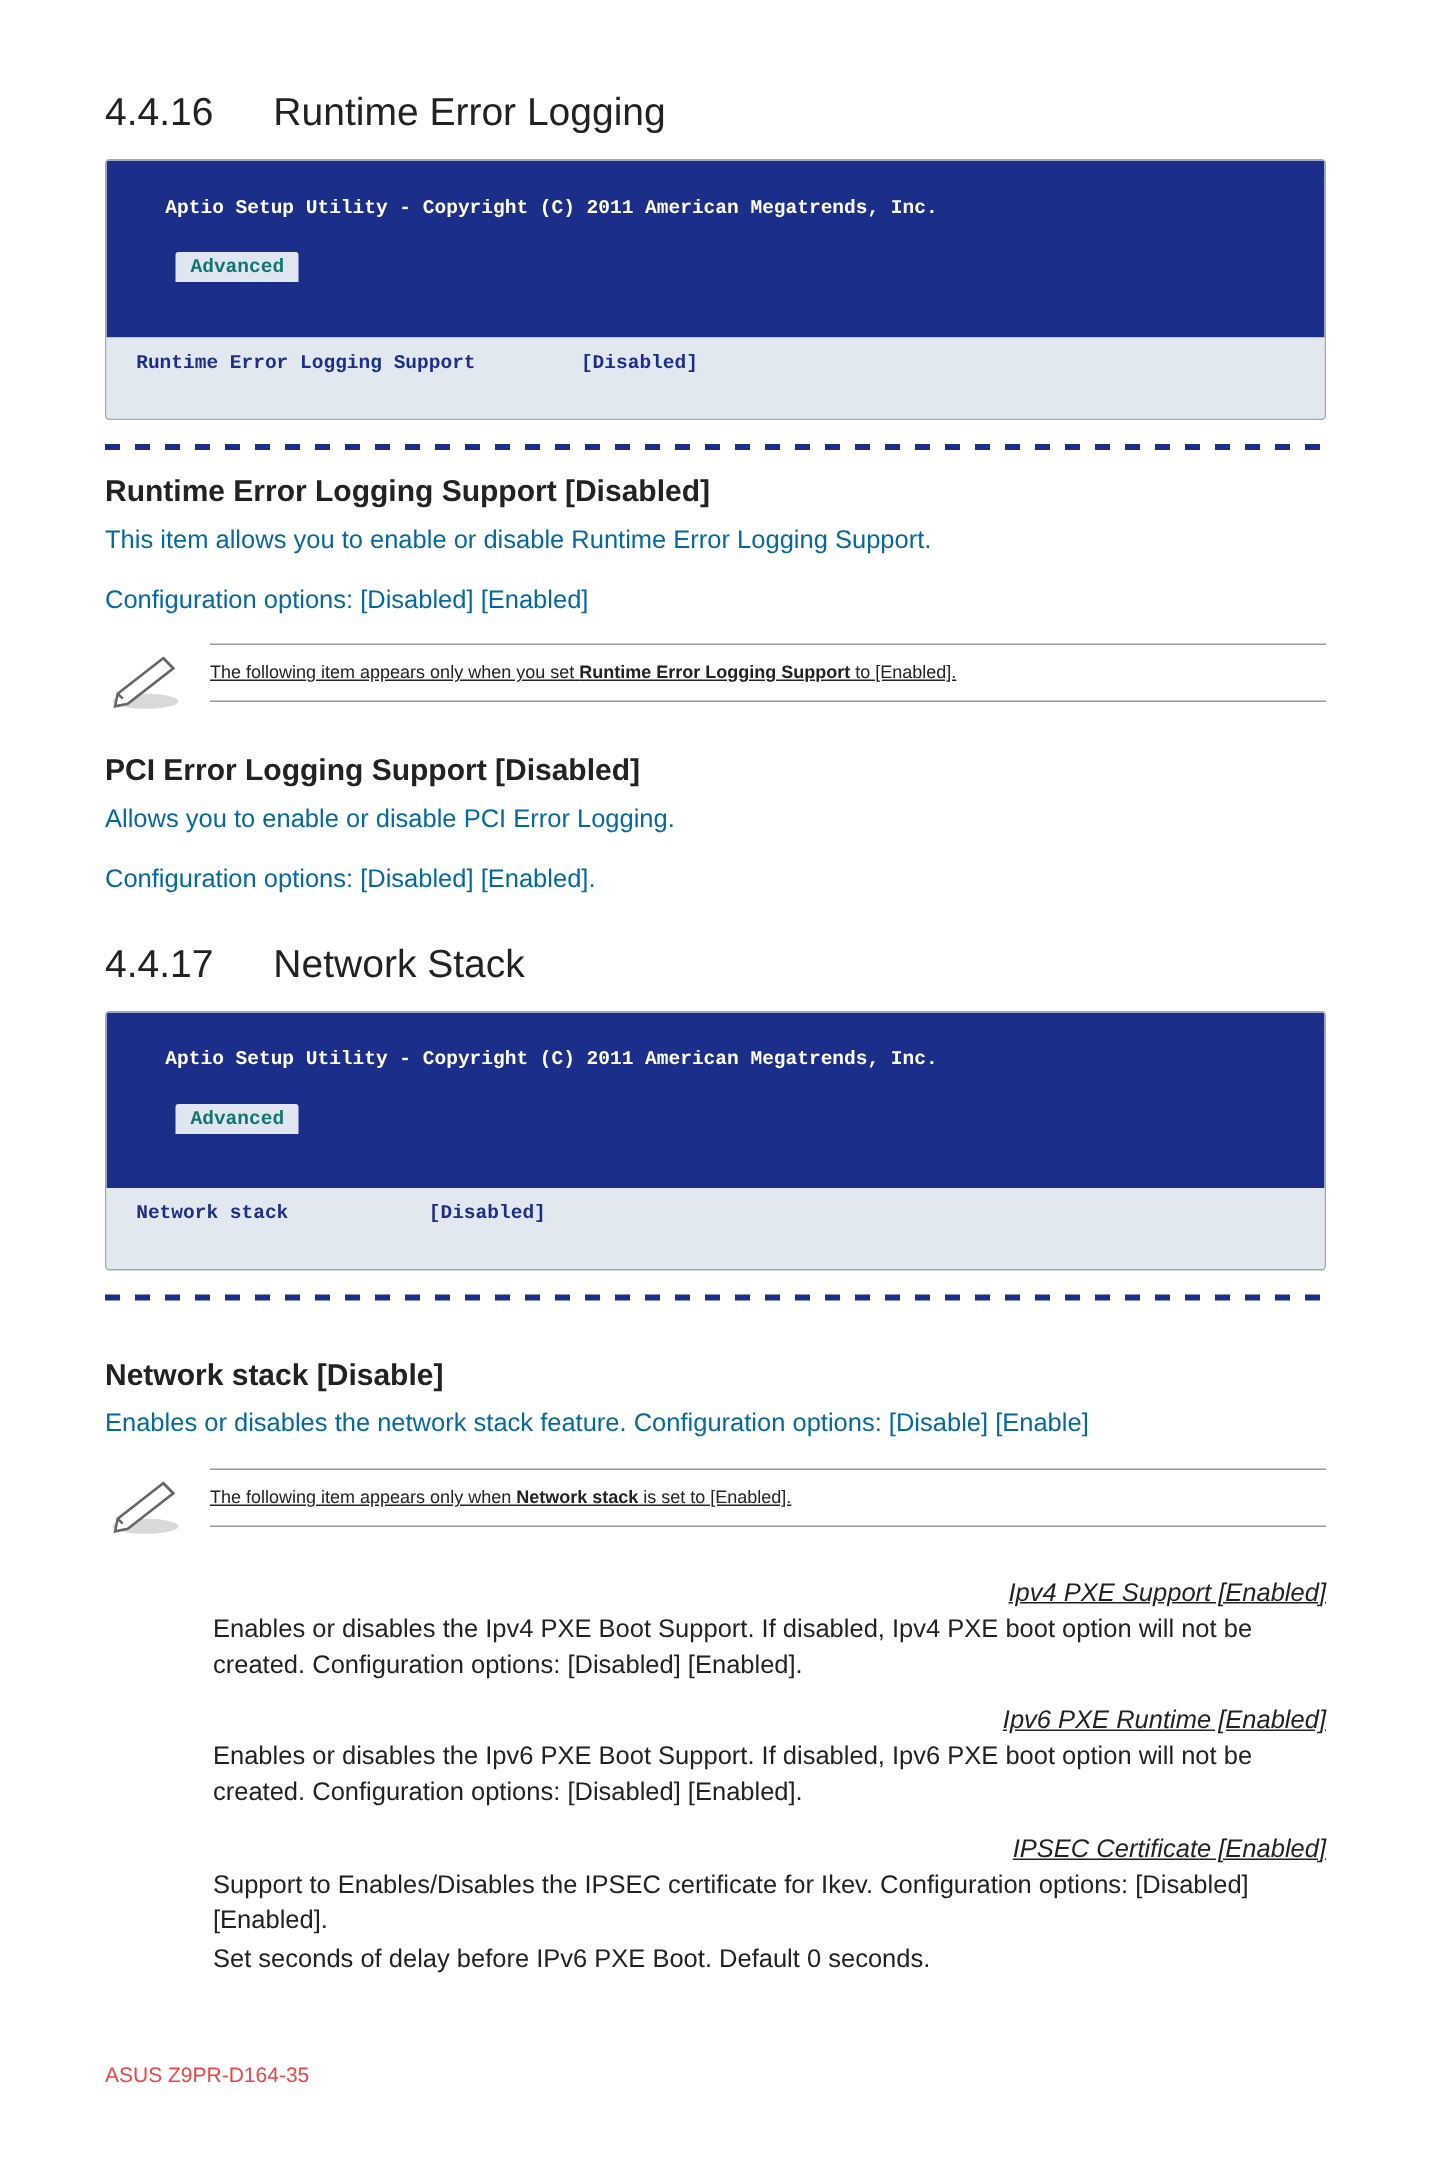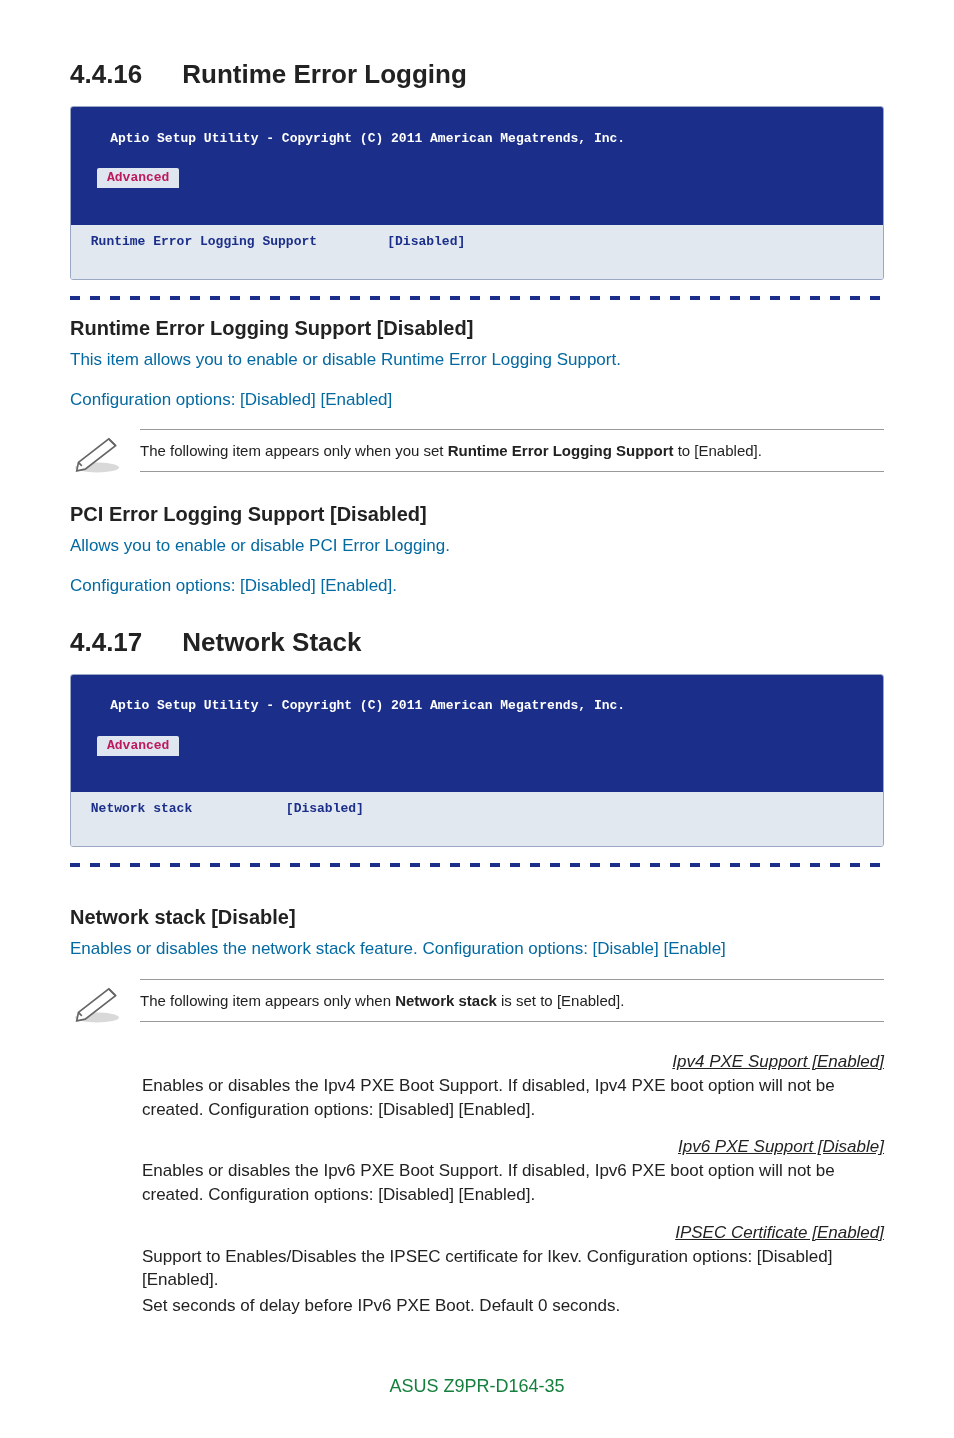--- a/index.html
+++ b/index.html
@@ -8,21 +8,21 @@
     background: #ffffff;
     color: #222222;
     width: 954px;
     margin: 0 auto;
     padding: 48px 70px 30px 70px;
     font-size: 17px;
     line-height: 1.4;
   }
   .h2 {
     font-size: 26px;
-    font-weight: bold;
+    font-weight: normal;
     margin-bottom: 14px;
     margin-top: 8px;
   }
   .h2 .secno { display: inline-block; width: 105px; }
   .h3 {
     font-size: 20px;
     font-weight: bold;
     margin-top: 14px;
     margin-bottom: 6px;
   }
@@ -45,23 +45,23 @@
   .bios-header {
     background: #1b2f8a;
     color: #ffffff;
     padding: 4px 8px 0 8px;
     font-weight: bold;
     white-space: pre;
   }
   .bios-tab {
     display: inline-block;
     background: #dfe6ef;
-    color: #be185d;
+    color: #0f766e;
     padding: 1px 10px;
-    margin-left: 18px;
+    margin-left: 38px;
     margin-top: 2px;
     font-weight: bold;
     border-top-left-radius: 2px;
     border-top-right-radius: 2px;
   }
   .bios-body {
     background: #e2e8f0;
     color: #1b2f8a;
     padding: 8px 12px 14px 12px;
     font-weight: bold;
@@ -84,41 +84,42 @@
     width: 70px;
     flex: 0 0 70px;
     padding-top: 4px;
   }
   .note-icon svg { width: 54px; height: 42px; }
   .note-text {
     flex: 1;
     border-top: 1px solid #999;
     border-bottom: 1px solid #999;
     padding: 10px 0;
-    font-size: 15px;
+    font-size: 12px;
+    text-decoration: underline;
   }
   .note-text strong { font-weight: bold; }
 
   
   .sub-block { padding-left: 72px; margin-top: 10px; }
   .sub-title {
     text-decoration: underline;
     font-style: italic;
     font-size: 17px;
     display: block;
     margin-top: 14px;
     text-align: right;
   }
   .sub-desc { font-size: 17px; margin-bottom: 2px; }
 
   .footer {
     display: flex;
-    justify-content: center;
-    font-size: 18px;
-    color: #15803d;
+    justify-content: flex-start;
+    font-size: 14px;
+    color: #ef4444;
     margin-top: 56px;
     border-top: none;
   }
 </style>
 </head>
 <body>
 
 <div class="h2">
   <span class="secno">4.4.16</span>
   <span>Runtime Error Logging</span>
@@ -189,21 +190,21 @@
   </div>
   <div class="note-text">
     <span>The following item appears only when </span><strong>Network stack</strong><span> is set to [Enabled].</span>
   </div>
 </div>
 
 <div class="sub-block">
   <span class="sub-title">Ipv4 PXE Support [Enabled]</span>
   <div class="sub-desc">Enables or disables the Ipv4 PXE Boot Support. If disabled, Ipv4 PXE boot option will not be created. Configuration options: [Disabled] [Enabled].</div>
 
-  <span class="sub-title">Ipv6 PXE Support [Disable]</span>
+  <span class="sub-title">Ipv6 PXE Runtime [Enabled]</span>
   <div class="sub-desc">Enables or disables the Ipv6 PXE Boot Support. If disabled, Ipv6 PXE boot option will not be created. Configuration options: [Disabled] [Enabled].</div>
 
   <span class="sub-title">IPSEC Certificate [Enabled]</span>
   <div class="sub-desc">Support to Enables/Disables the IPSEC certificate for Ikev. Configuration options: [Disabled] [Enabled].</div>
 
   <div class="sub-desc">Set seconds of delay before IPv6 PXE Boot. Default 0 seconds.</div>
 </div>
 
 <div class="footer">
   <span>ASUS Z9PR-D16</span>

